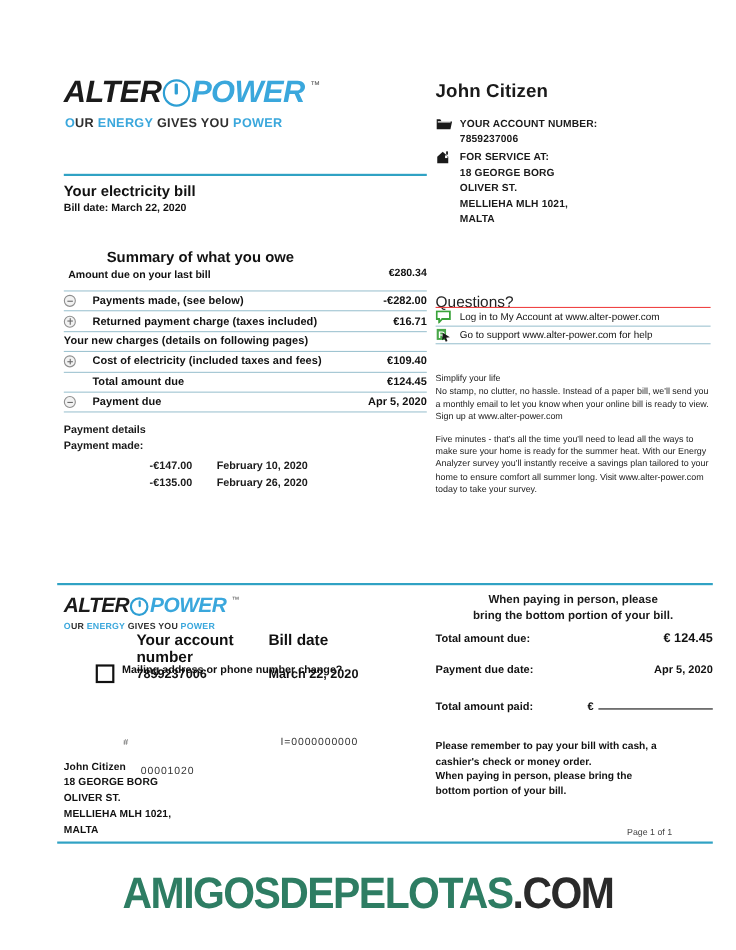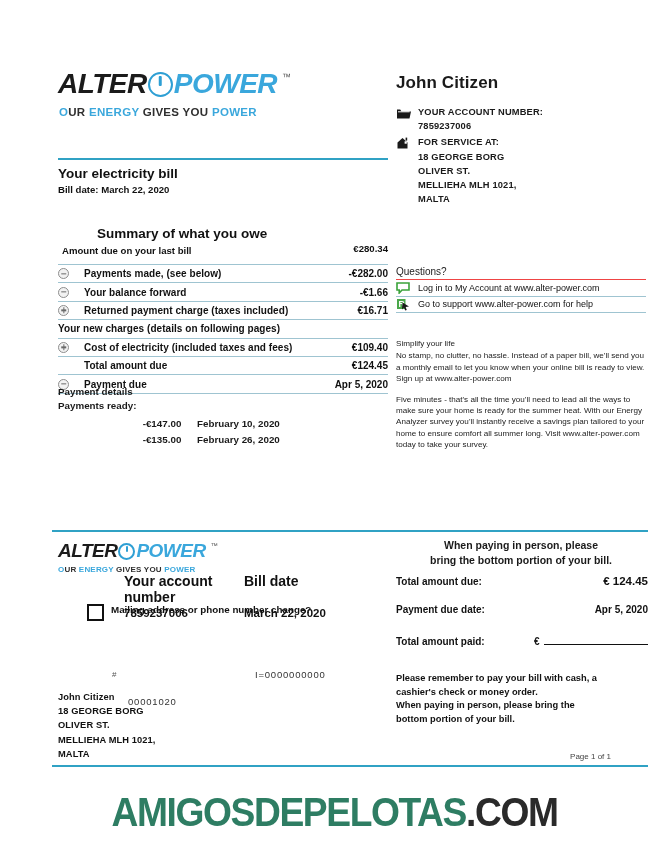--- a/index.html
+++ b/index.html
@@ -78,25 +78,25 @@
     width:5.5px;height:1.3px;background:#6a6a6a;
   }
   .circ.plus:after{
     content:"";position:absolute;left:50%;top:50%;transform:translate(-50%,-50%);
     width:1.3px;height:5.5px;background:#6a6a6a;
   }
 
   .pd-title{position:absolute;left:58px;top:386px;font-size:9.8px;font-weight:bold;}
   .pd-made{position:absolute;left:58px;top:400px;font-size:9.8px;font-weight:bold;}
   .pd-list{position:absolute;left:136px;top:416px;font-size:9.8px;font-weight:bold;line-height:15.5px;}
-  .pd-list .amt{display:inline-block;width:52px;text-align:center;}
+  .pd-list .amt{display:inline-block;width:52px;text-align:left;}
   .pd-list .dt{display:inline-block;margin-left:9px;}
 
   
-  .q-title{position:absolute;left:396px;top:266px;font-size:10px;color:#222;}
+  .q-title{position:absolute;left:396px;top:266px;font-size:14px;color:#222;}
   .q-tbl{position:absolute;left:396px;top:279px;width:250px;font-size:9px;}
   .q-row{display:flex;align-items:center;height:15.6px;border-bottom:1px solid #9fc4d1;}
   .q-row:first-child{border-top:1px solid #ef4444;}
   .q-ico{width:22px;flex:0 0 22px;display:flex;align-items:center;justify-content:flex-start;}
   .q-txt{flex:1;color:#111;}
 
   .promo{position:absolute;left:396px;top:338px;width:252px;font-size:8.1px;line-height:11.4px;color:#222;}
   .promo .h{display:block;margin-bottom:1px;}
   .promo p{margin:0 0 9px 0;}
 
@@ -201,58 +201,51 @@
   <div class="tbl">
     <div class="trow">
       <div class="tico">
           <span class="circ"></span>
         </div>
       <div class="tlabel">Payments made, (see below)</div>
       <div class="tval">-€282.00</div>
     </div>
     <div class="trow">
       <div class="tico">
-          <span class="circ"></span>
-        </div>
-      <div class="tlabel">Your balance forward</div>
-      <div class="tval">-€1.66</div>
+          <span class="circ plus"></span>
+        </div>
+      <div class="tlabel">Returned payment charge (taxes included)</div>
+      <div class="tval">€16.71</div>
+    </div>
+    <div class="trow plain">
+      <div class="tlabel">Your new charges (details on following pages)</div>
+      <div class="tval"></div>
     </div>
     <div class="trow">
       <div class="tico">
           <span class="circ plus"></span>
         </div>
-      <div class="tlabel">Returned payment charge (taxes included)</div>
-      <div class="tval">€16.71</div>
-    </div>
-    <div class="trow plain">
-      <div class="tlabel">Your new charges (details on following pages)</div>
-      <div class="tval"></div>
-    </div>
-    <div class="trow">
-      <div class="tico">
-          <span class="circ plus"></span>
-        </div>
       <div class="tlabel">Cost of electricity (included taxes and fees)</div>
       <div class="tval">€109.40</div>
     </div>
     <div class="trow noico">
       <div class="tlabel">Total amount due</div>
       <div class="tval">€124.45</div>
     </div>
     <div class="trow">
       <div class="tico">
           <span class="circ"></span>
         </div>
       <div class="tlabel">Payment due</div>
       <div class="tval">Apr 5, 2020</div>
     </div>
   </div>
 
   <div class="pd-title">Payment details</div>
-  <div class="pd-made">Payments ready:</div>
+  <div class="pd-made">Payment made:</div>
   <div class="pd-list">
     <div>
       <span class="amt">-€147.00</span><span class="dt">February 10, 2020</span>
     </div>
     <div>
       <span class="amt">-€135.00</span><span class="dt">February 26, 2020</span>
     </div>
   </div>
 
   <div class="q-title">Questions?</div>

